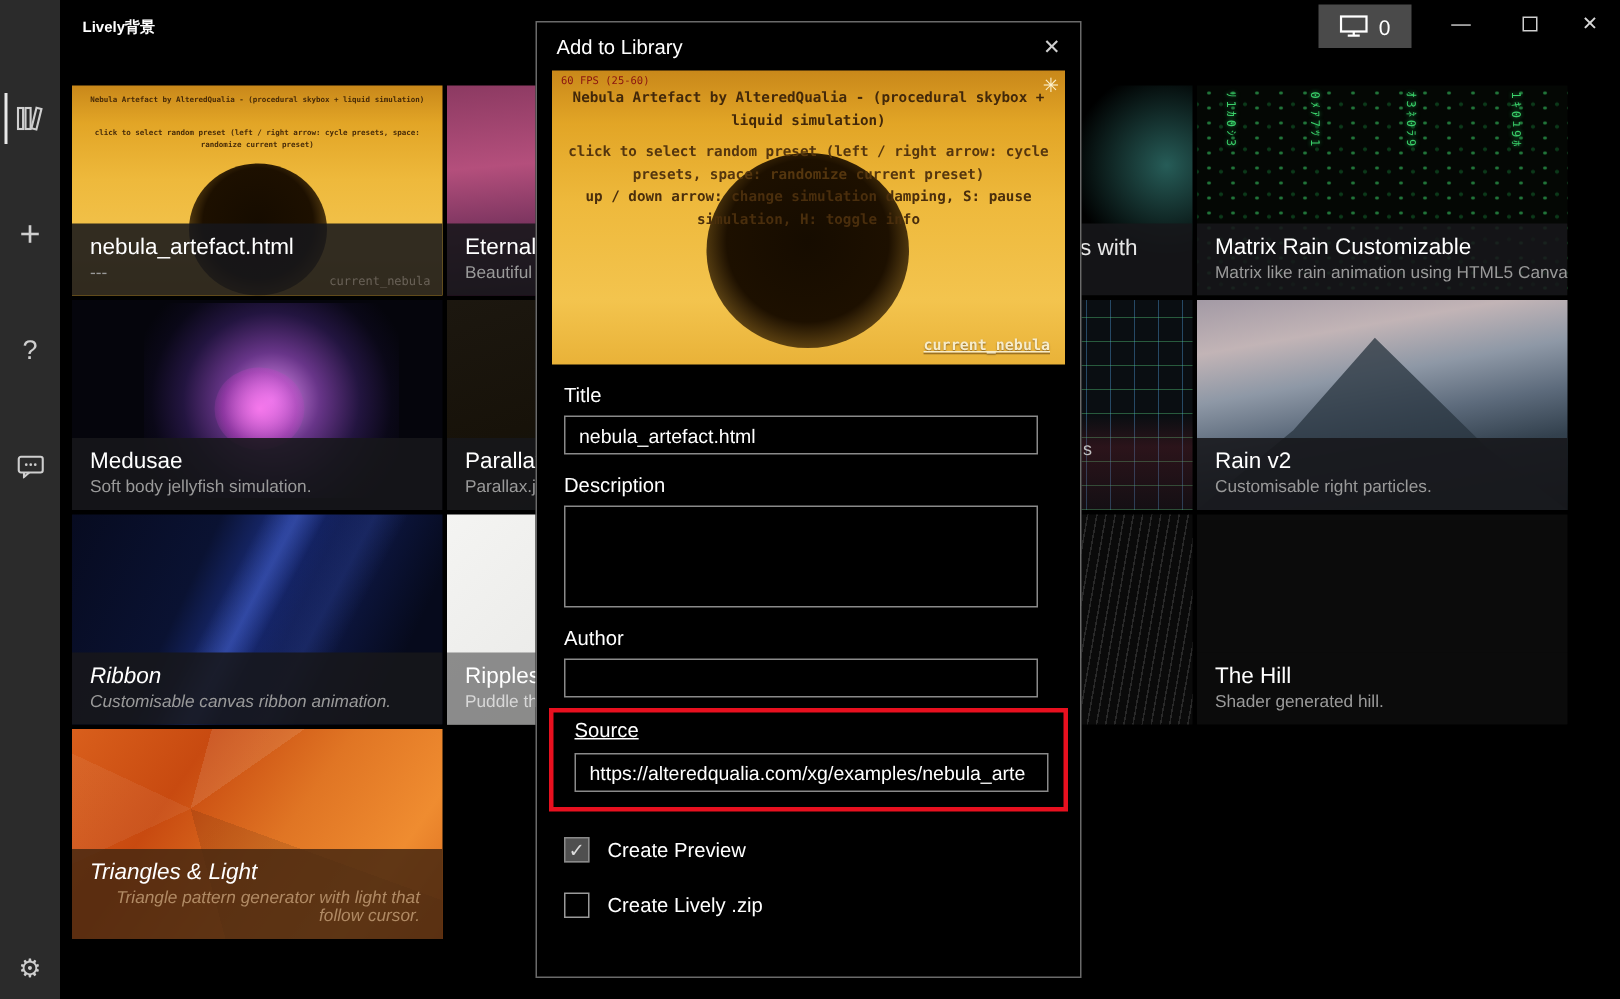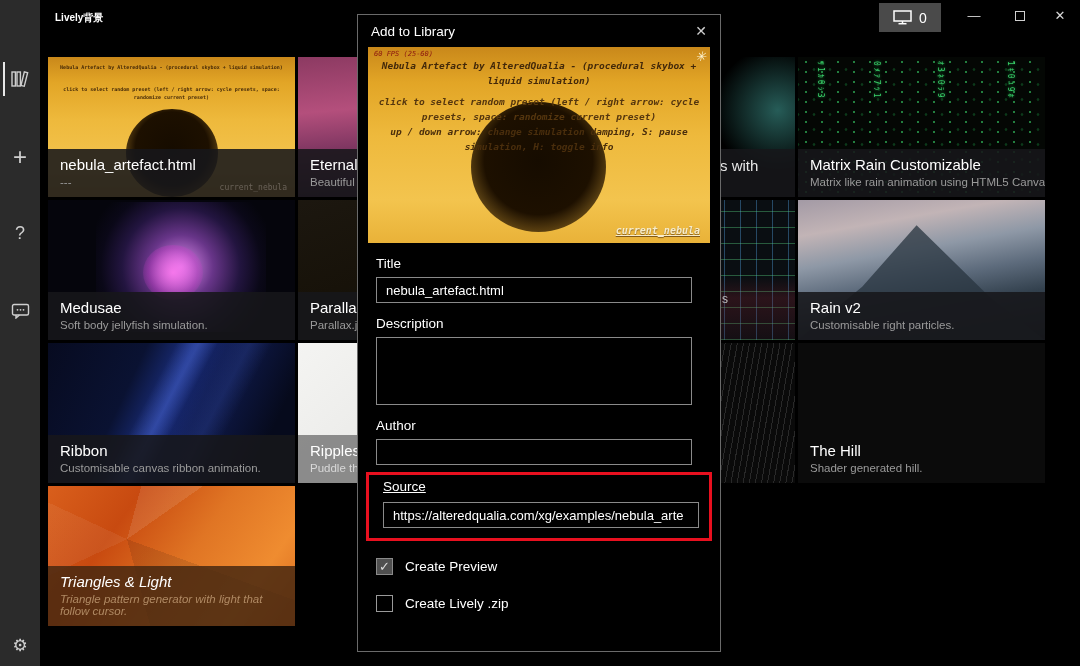--- a/index.html
+++ b/index.html
@@ -42,21 +42,21 @@
   .eternal-bg  { background:linear-gradient(175deg,#8c3a62 0%,#b44f7c 35%,#7c3560 60%,#47203e 85%,#301530 100%); }
   .medusae-bg  { background:#05050c; }
   .jelly { position:absolute; left:48px; top:2px; width:170px; height:130px;
            background:radial-gradient(circle at 50% 50%, rgba(240,150,255,.95) 0%, rgba(170,85,220,.6) 30%,
                       rgba(90,50,160,.35) 55%, rgba(40,25,90,.15) 75%, transparent 90%); }
   .jelly-core { position:absolute; left:95px; top:45px; width:60px; height:55px; border-radius:50%;
            background:radial-gradient(circle, rgba(255,120,240,.85), rgba(200,60,200,.4) 60%, transparent 85%); }
   .parallax-bg { background:linear-gradient(160deg,#26201672 , #171209 45%, #0d130e 75%, #090d09 100%),#14100a; }
   .par-patch { position:absolute; left:55px; top:20px; width:90px; height:55px; border-radius:50%;
            background:radial-gradient(circle, rgba(190,160,115,.5), rgba(120,95,60,.25) 55%, transparent 80%); }
-  .ribbon-bg { background:linear-gradient(115deg,#070b20 0%,#0a1232 32%,#1b2f80 47%,#101c52 58%,#060a1c 85%); }
+  .ribbon-bg { background:linear-gradient(115deg,#070b20 0%,#0a1232 32%,#1b2f80 47%,#101c52 58%,#060a1c 85%);font-style:italic; }
   .ribbon-streak { position:absolute; inset:0;
            background:linear-gradient(118deg, transparent 40%, rgba(90,120,230,.35) 47%, transparent 53%,
                       rgba(70,100,210,.2) 63%, transparent 70%); }
   .ripples-bg { background:linear-gradient(135deg,#f4f4f2 0%,#e9e9e7 55%,#dededd 100%); }
   .tri-bg { background:linear-gradient(125deg,#d95f1c 0%,#c84a10 28%,#e07524 55%,#ef8c30 80%,#d96a1e 100%); }
   .tri-facets { position:absolute; inset:0;
            background:conic-gradient(from 15deg at 32% 38%, rgba(255,255,255,.10) 0 40deg, transparent 40deg 95deg,
                       rgba(0,0,0,.10) 95deg 150deg, transparent 150deg 230deg, rgba(255,255,255,.06) 230deg 280deg,
                       transparent 280deg 360deg); }
   .matrix-bg { background:#040704;
@@ -83,21 +83,21 @@
           background-image:repeating-linear-gradient(100deg, rgba(215,215,215,.15) 0 1px, transparent 1px 6px); }
   .frag { position:absolute; color:#e6e6e6; font-size:15px; }
 
   
   .dialog { position:absolute; left:357px; top:14px; width:364px; height:638px; background:#000;
             border:1px solid #6a6a6a; z-index:20; }
   .dlg-head { display:flex; justify-content:space-between; align-items:center; padding:8px 13px 7px; }
   .dlg-title { color:#fff; font-size:13.5px; }
   .dlg-close { color:#cfcfcf; font-size:14px; cursor:pointer; }
 
-  .preview { position:relative; margin:1px 10px 0; height:196px; overflow:hidden;font-style:italic; }
+  .preview { position:relative; margin:1px 10px 0; height:196px; overflow:hidden; }
   .pv-sphere { left:103px; top:55px; width:135px; height:130px; }
   .pv-fps { position:absolute; left:6px; top:3px; font-family:"DejaVu Sans Mono", monospace;
             font-size:7px; color:#8a1410; }
   .pv-flake { position:absolute; right:4px; top:2px; color:#fdf3d0; font-size:13px; }
   .pv-text { position:absolute; left:6px; right:6px; top:12px; text-align:center;
              font-family:"DejaVu Sans Mono", monospace; font-weight:bold; font-size:9.5px;
              line-height:1.55; color:#42280a; }
   .pv-l1 { margin-bottom:7px; text-decoration:none; }
   .pv-l2 { color:#55360e; }
   .pv-l3 { color:#4a2e0c; }
@@ -192,21 +192,21 @@
     <div class="ribbon-streak"></div>
     <div class="cap">
       <div class="t">Ribbon</div>
       <div class="s">Customisable canvas ribbon animation.</div>
     </div>
   </div>
   <div class="tile tri-bg" style="left:48px; top:486px;font-style:italic;">
     <div class="tri-facets"></div>
     <div class="cap brown">
       <div class="t">Triangles &amp; Light</div>
-      <div class="s" style="white-space:normal; width:220px;">Triangle pattern generator with light that follow cursor.</div>
+      <div class="s" style="white-space:normal; width:220px;text-align:right;">Triangle pattern generator with light that follow cursor.</div>
     </div>
   </div>
 
   <div class="tile eternal-bg" style="left:298px; top:57px;">
     <div class="cap">
       <div class="t">Eternal Li</div>
       <div class="s">Beautiful s</div>
     </div>
   </div>
   <div class="tile parallax-bg" style="left:298px; top:200px;">

